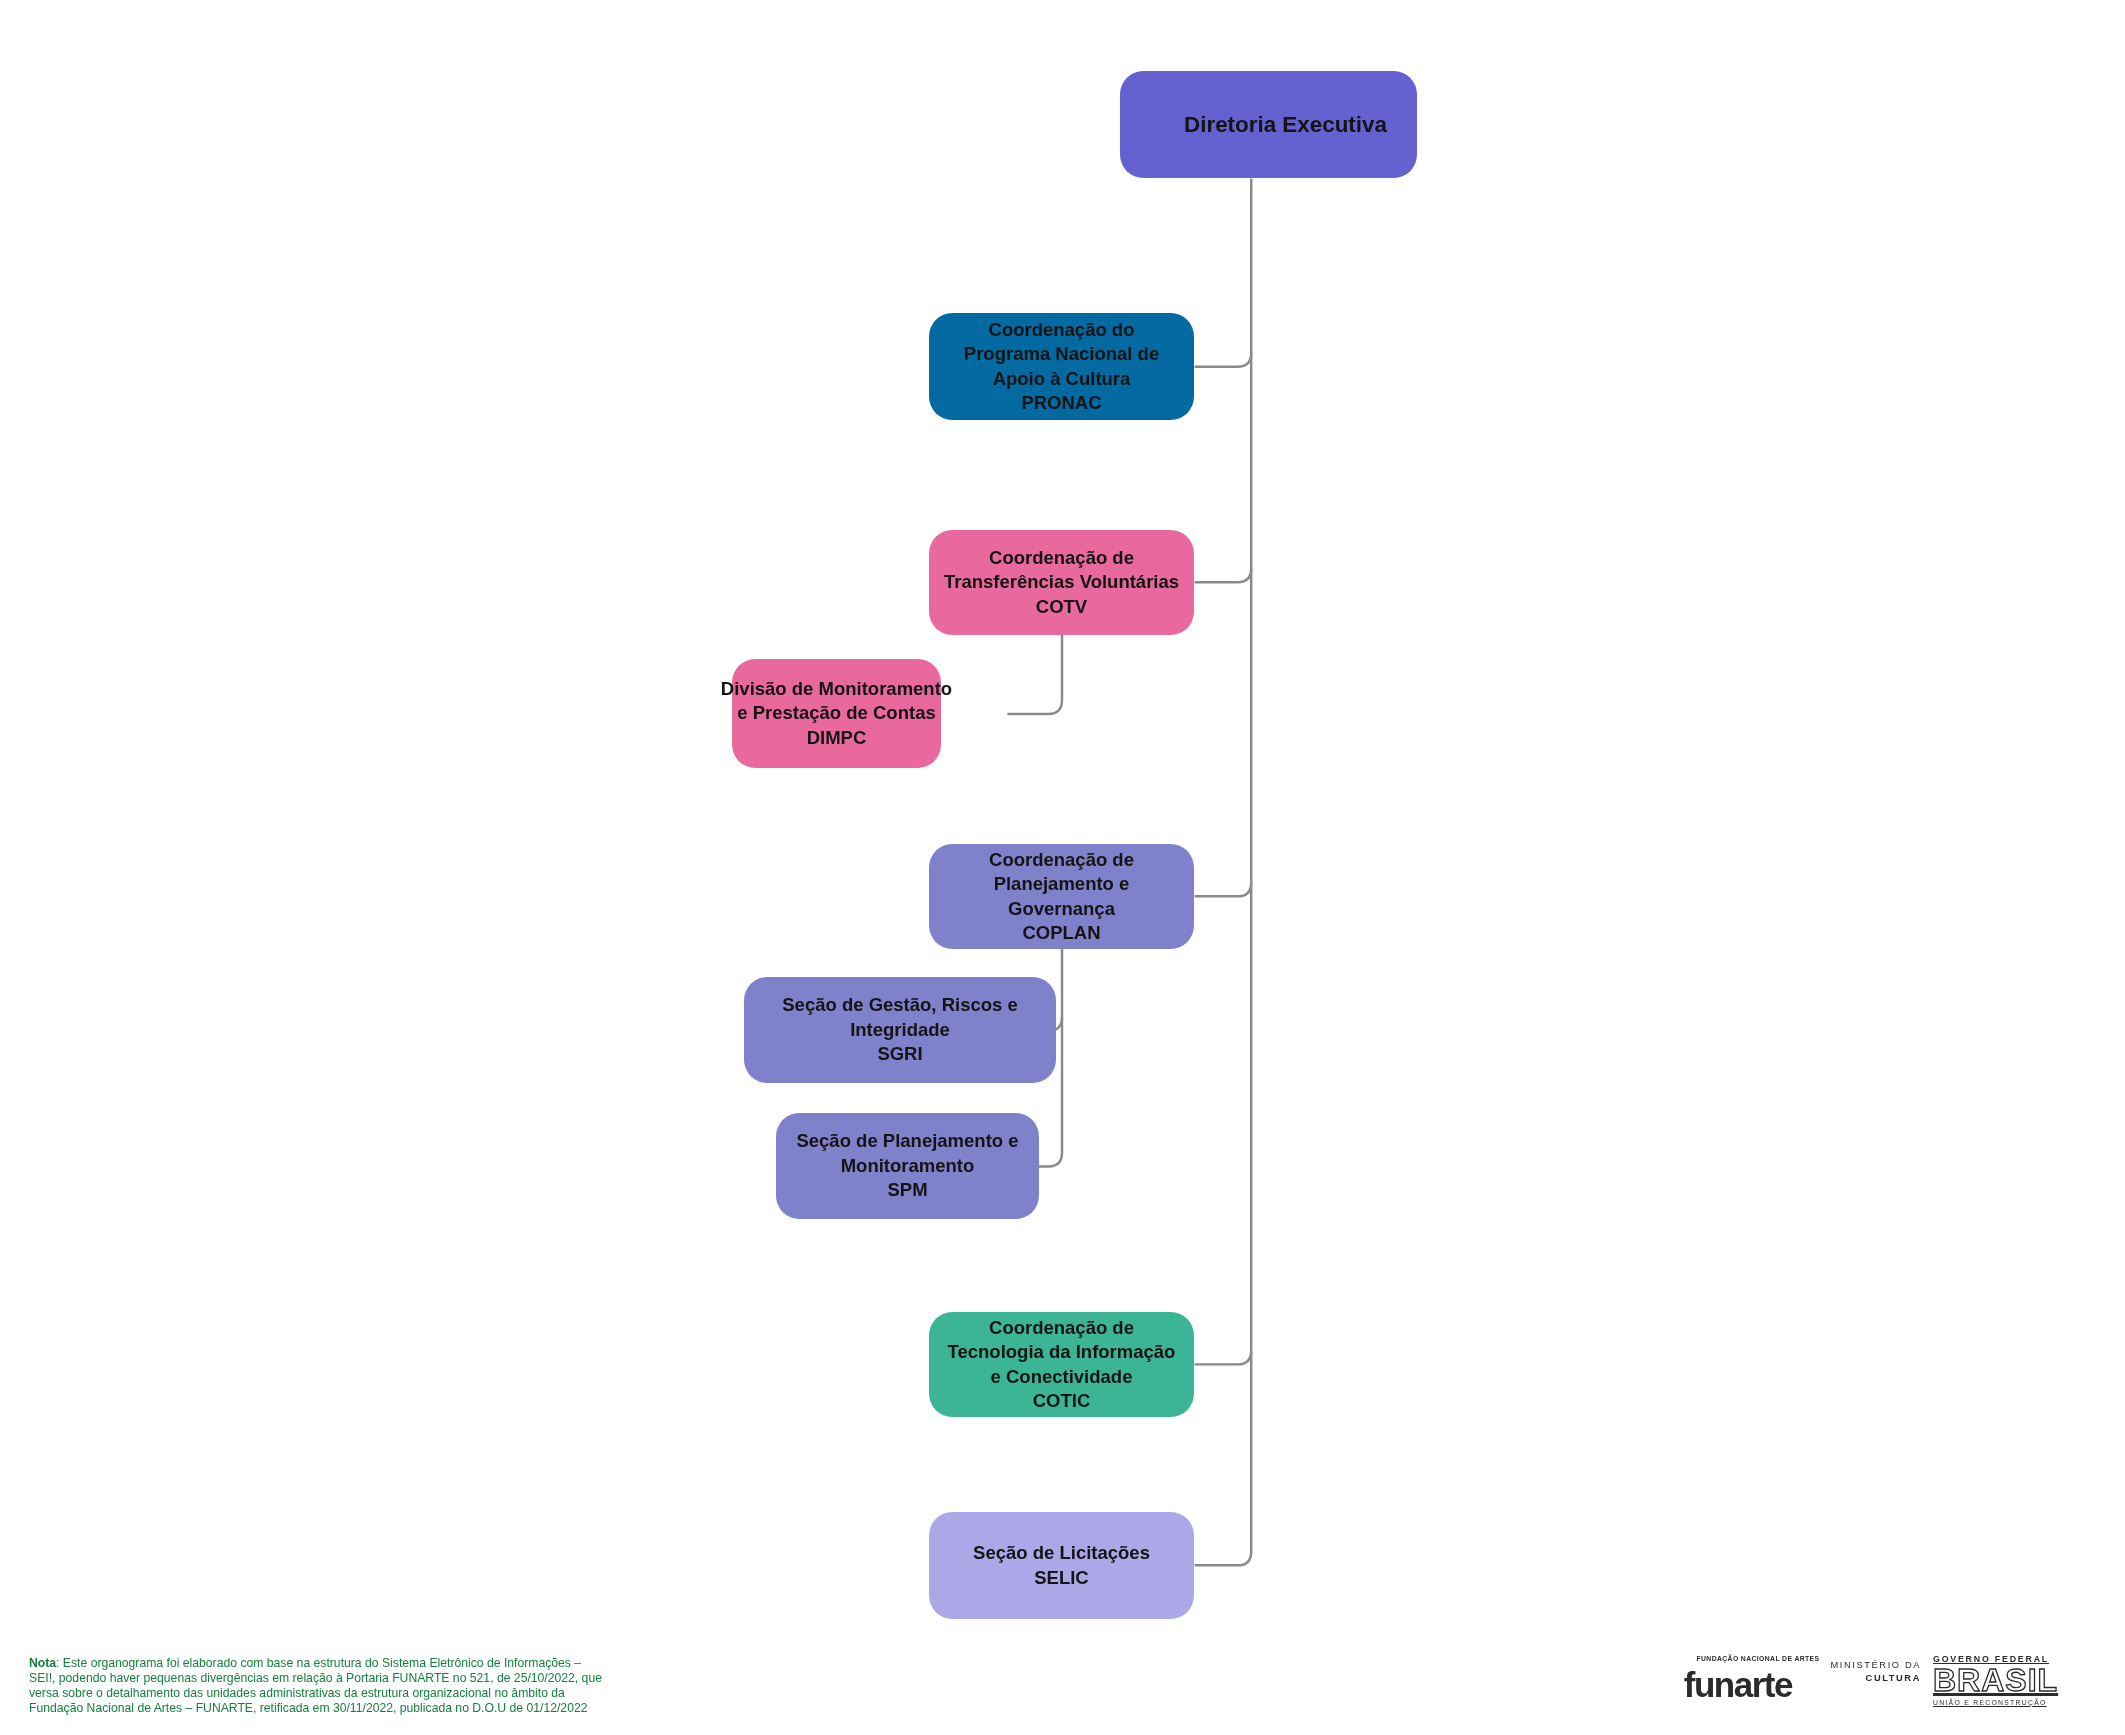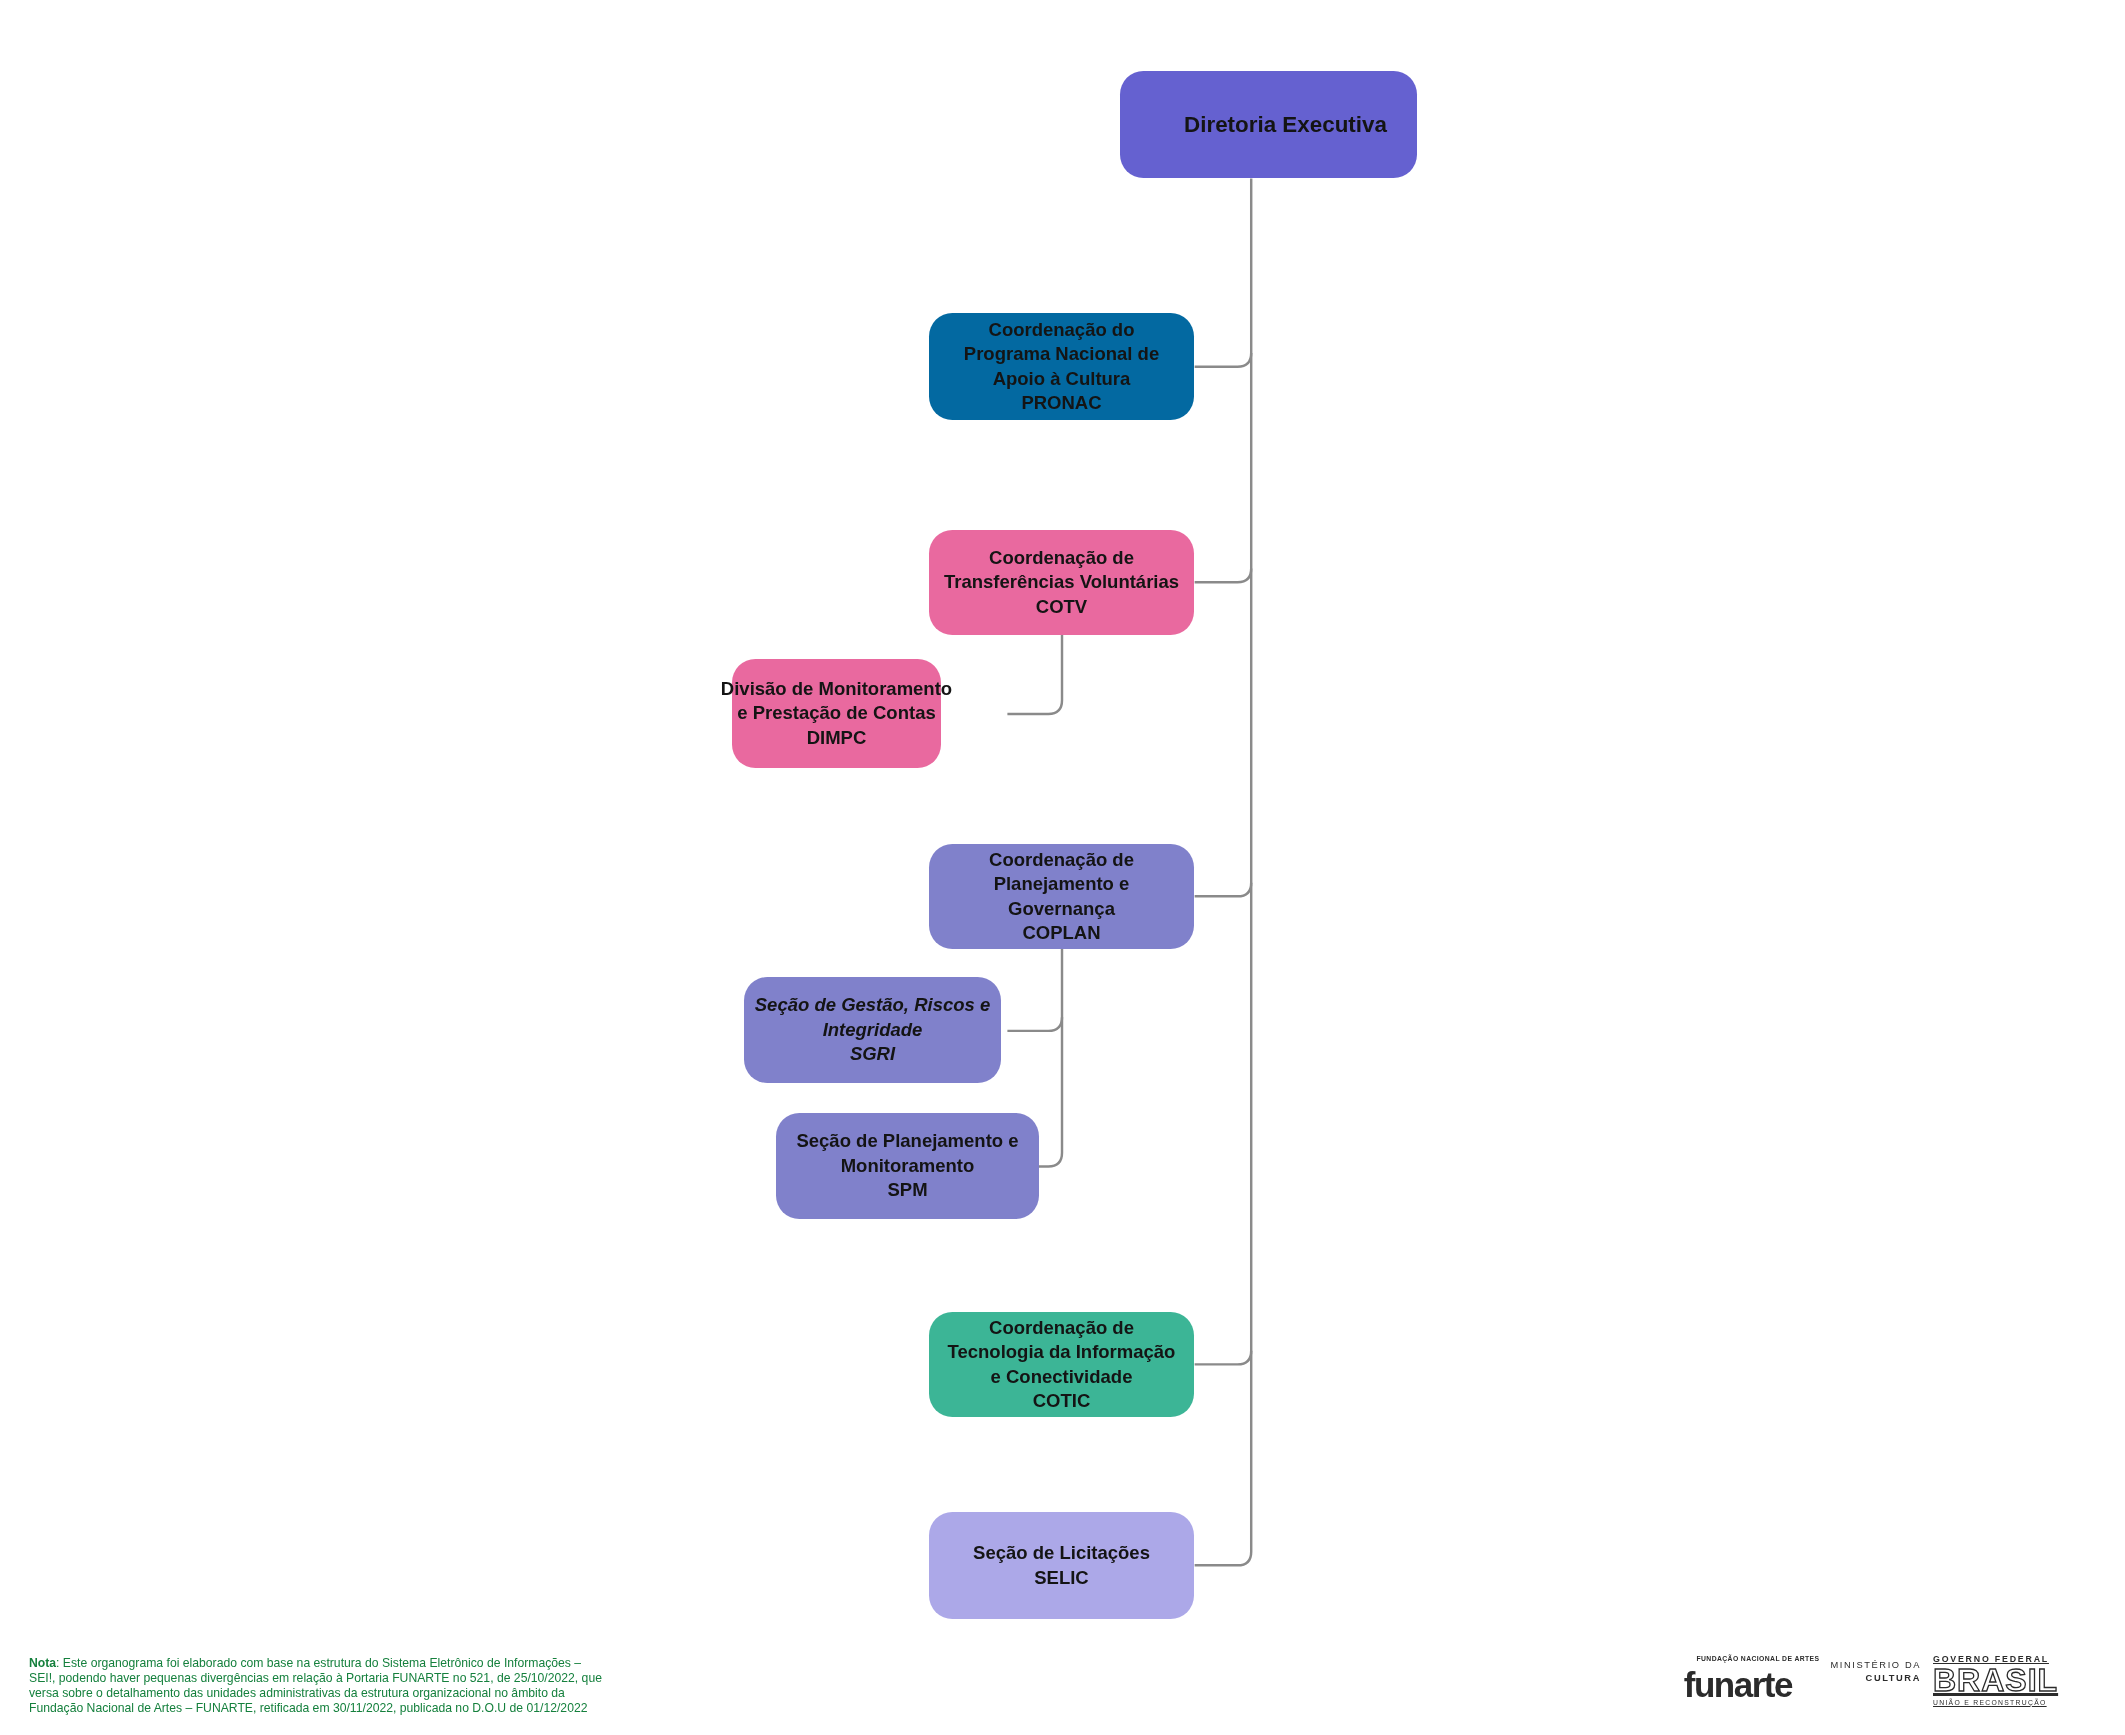--- a/index.html
+++ b/index.html
@@ -22,21 +22,21 @@
     font-size:18.5px;
     line-height:1.32;
     white-space:pre;
     color:#141414;
   }
   #node-de    {left:1120px;top:71px;  width:263px;height:107px;font-size:22.4px;padding-left:34px;}
   #node-pronac{left:929px; top:313px; width:265px;height:107px;}
   #node-cotv  {left:929px; top:530px; width:265px;height:105px;}
   #node-dimpc {left:732px; top:659px; width:209px;height:109px;}
   #node-coplan{left:929px; top:844px; width:265px;height:105px;}
-  #node-sgri  {left:744px; top:977px;width:257px;height:106px;font-style:italic;}
+  #node-sgri  {left:744px; top:977px;width:312px;height:106px;}
   #node-spm   {left:744px; top:1113px;width:263px;height:106px;}
   #node-cotic {left:929px; top:1312px;width:265px;height:105px;}
   #node-selic {left:929px; top:1512px;width:265px;height:107px;}
 
   .note{
     position:absolute;left:29px;top:1656px;width:573px;
     font-size:12.2px;line-height:15px;color:#15803d;
   }
   .note b{font-weight:700;}
 

